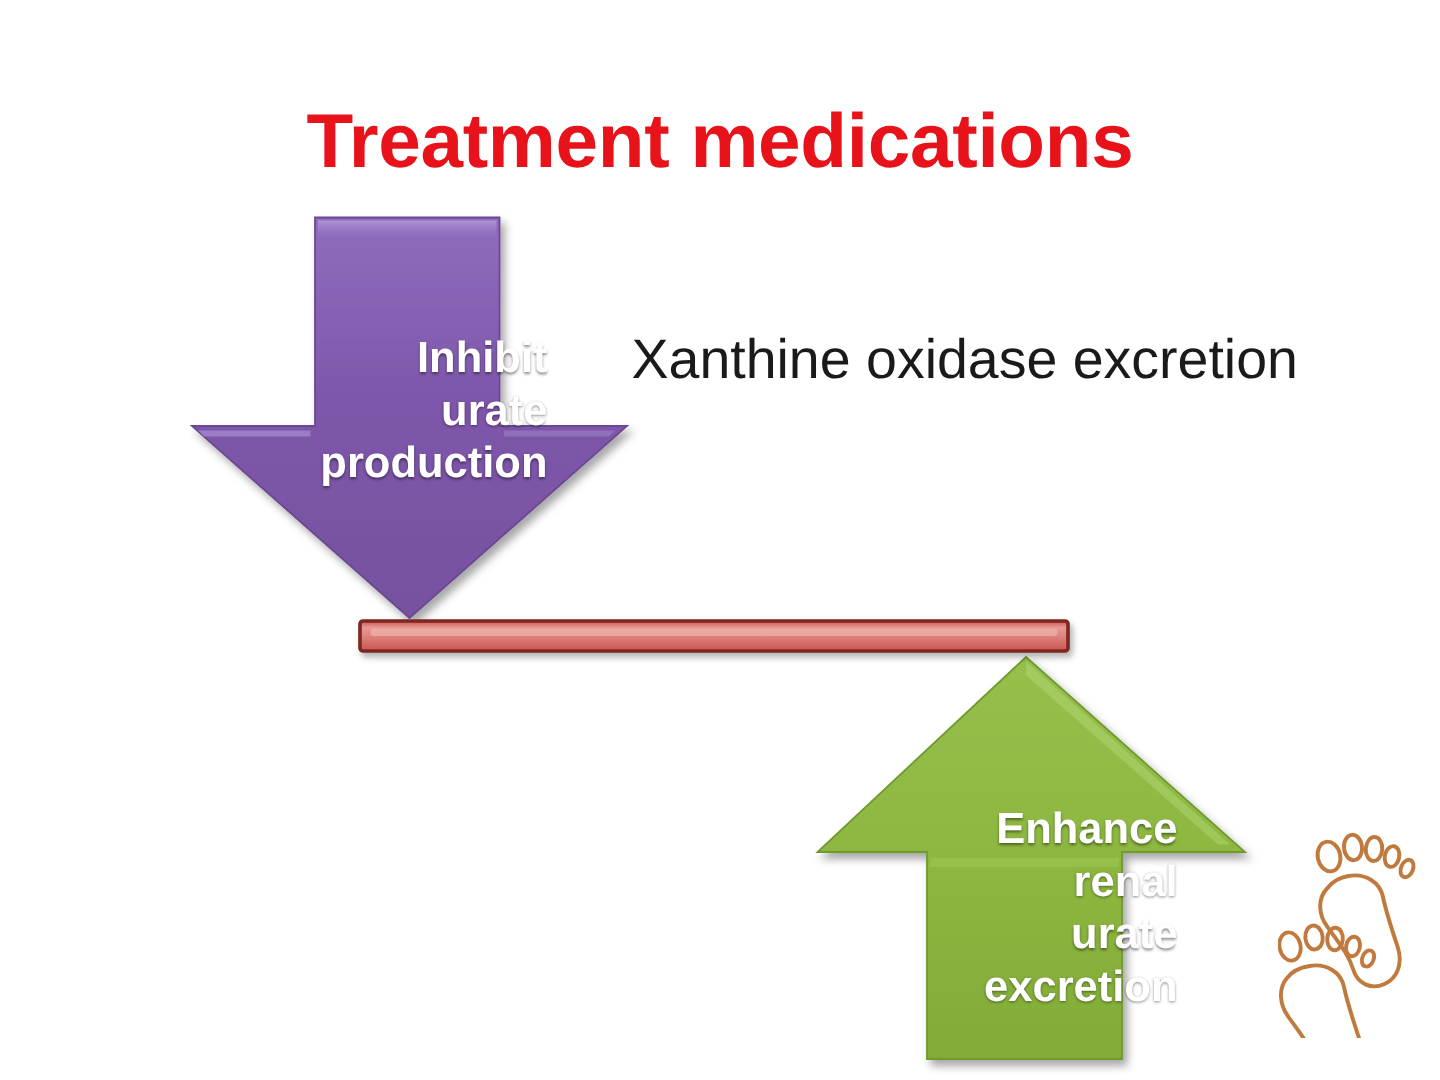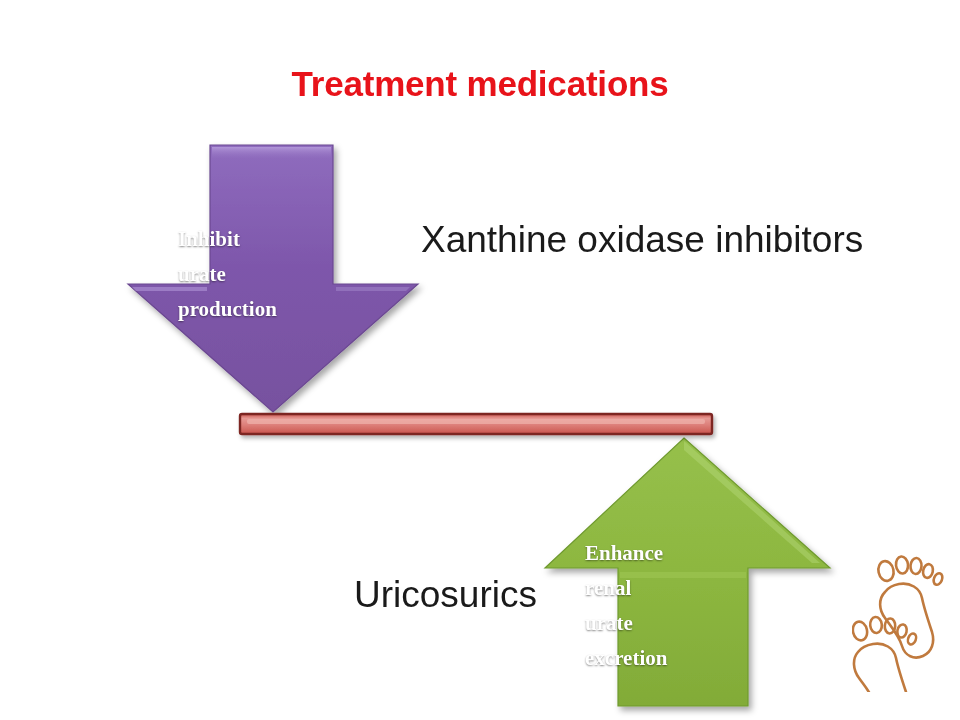--- a/index.html
+++ b/index.html
@@ -24,43 +24,43 @@
   }
 
   
   #slide-title {
     position: absolute;
     left: 0;
     top: 64px;
     width: 960px;
     text-align: center;
     color: #e8131a;
-    font-size: 35px;
+    font-size: 51px;
     font-weight: bold;
     font-family: "Liberation Sans", sans-serif;
     letter-spacing: -0.2px;
     white-space: nowrap;
   }
 
   
   #shape-layer {
     position: absolute;
     left: 0; top: 0;
     width: 960px;
     height: 720px;
   }
 
   
   .arrow-label {
     position: absolute;
-    text-align: left;
+    text-align: right;
     color: #ffffff;
     font-weight: bold;
-    font-family: Liberation Serif, serif;
-    font-size: 21px;
+    font-family: Liberation Sans, sans-serif;
+    font-size: 29px;
     line-height: 35px;
     text-shadow: 0 1px 2px rgba(0,0,0,0.45);
     white-space: pre-line;
   }
 
   #purple-arrow-label {
     left: 178px;
     top: 222px;
     width: 187px;
   }
@@ -173,23 +173,22 @@
 
   <div class="arrow-label" id="purple-arrow-label">Inhibit
 urate
 production</div>
 
   <div class="arrow-label" id="green-arrow-label">Enhance
 renal
 urate
 excretion</div>
 
-  <div class="callout-text" id="xanthine-label">Xanthine oxidase inhibitors</div>
-
-  <div class="callout-text" id="uricosurics-label">Uricosurics</div>
+  <div class="callout-text" id="xanthine-label">Xanthine oxidase excretion</div>
+
 
   <svg id="footprints-icon" viewBox="0 0 104 140">
     <g fill="none" stroke="#c07a3e" stroke-width="2.6" stroke-linecap="round" stroke-linejoin="round">
 
       <g>
         <path d="M 33 40
                  C 26 47, 27 58, 33 66
                  C 40 76, 47 84, 50 94
                  C 53 104, 62 108, 71 104
                  C 80 100, 83 90, 80 80

